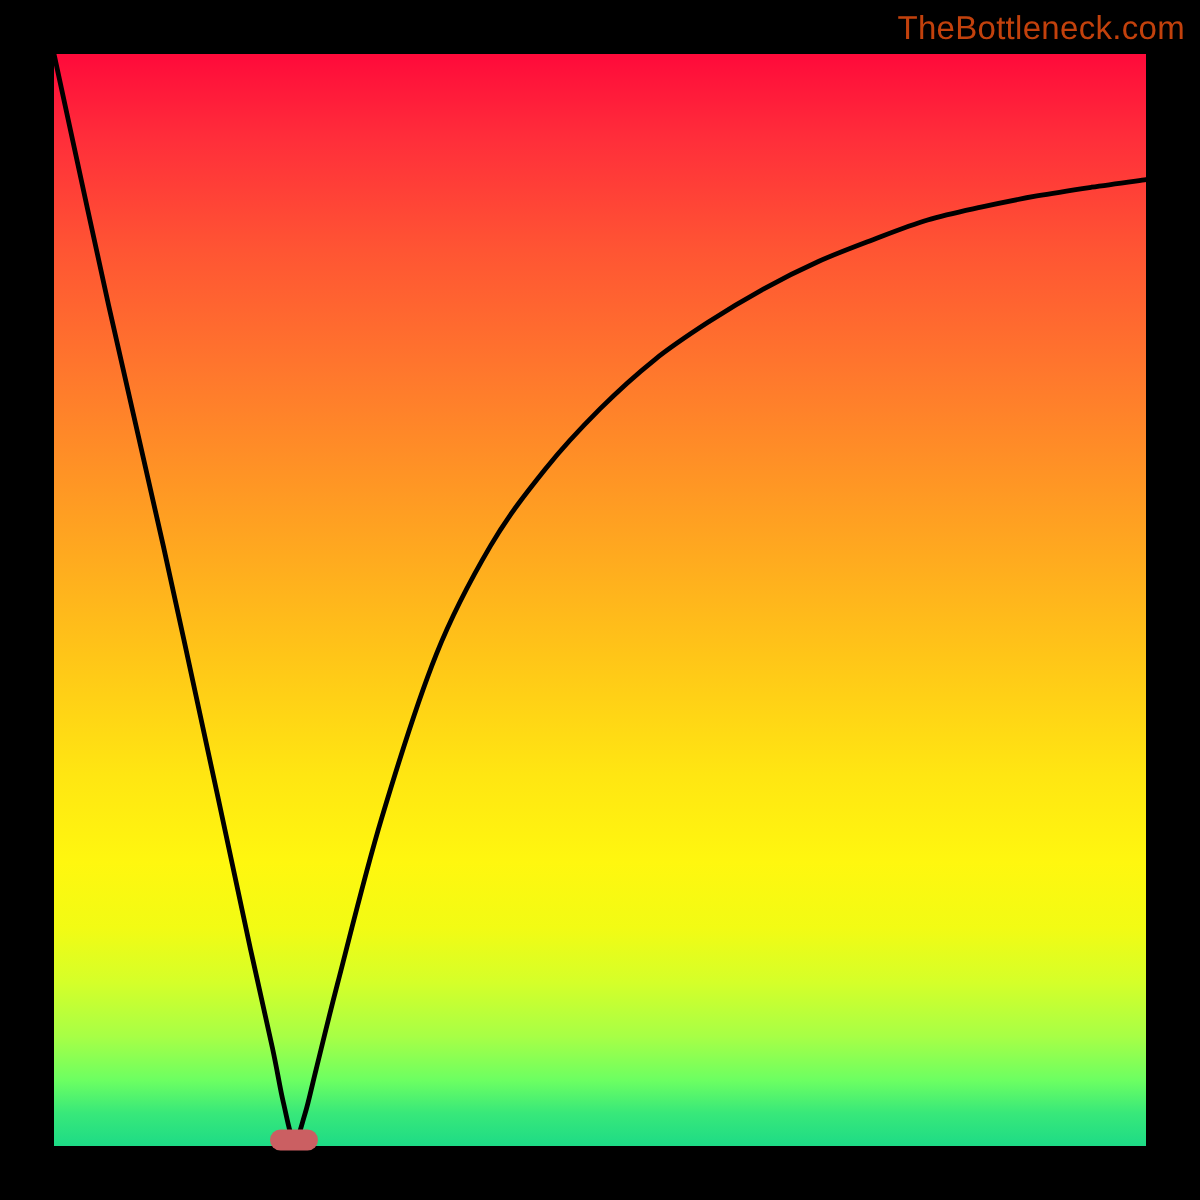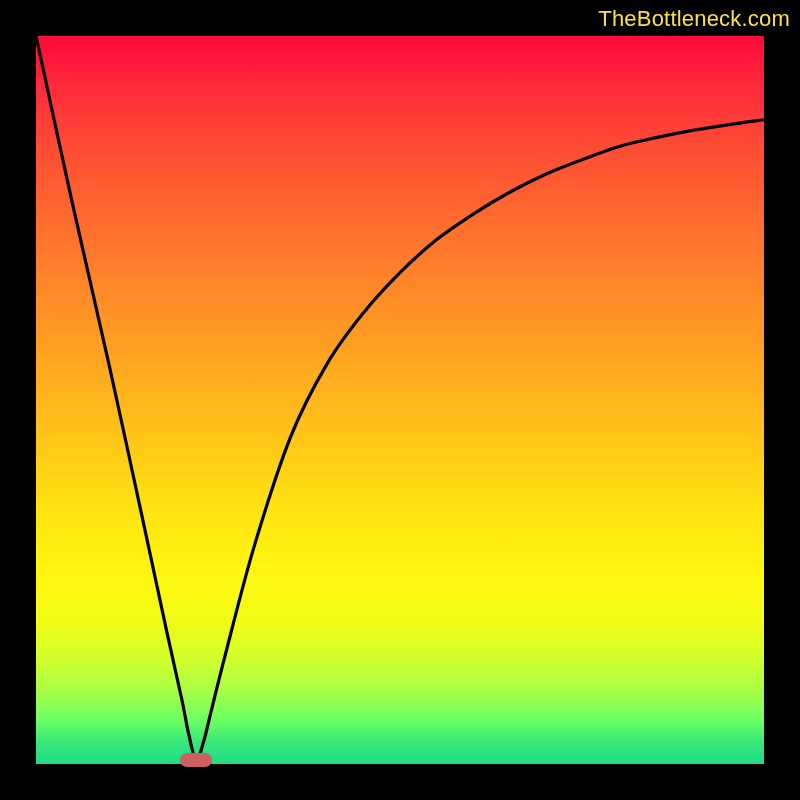--- a/index.html
+++ b/index.html
@@ -40,21 +40,21 @@
       #a7ff46 90%,
       #6cff62 94%,
       #38e87a 97%,
       #1ddb86 100%
     );
   }
   .watermark {
     position: absolute;
     top: 6px;
     right: 10px;
-    color: #fde047;
+    color: #c2410c;
     font-size: 22px;
     letter-spacing: 0.2px;
     user-select: none;
   }
   svg.curve {
     position: absolute;
     left: 0;
     top: 0;
     width: 728px;
     height: 728px;

